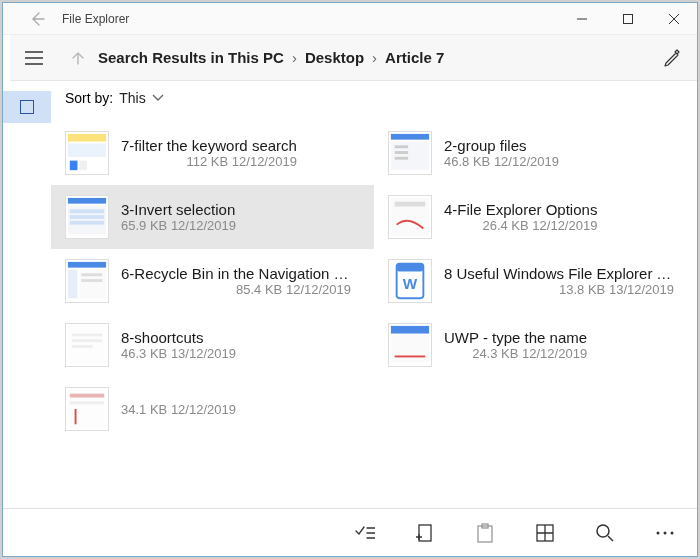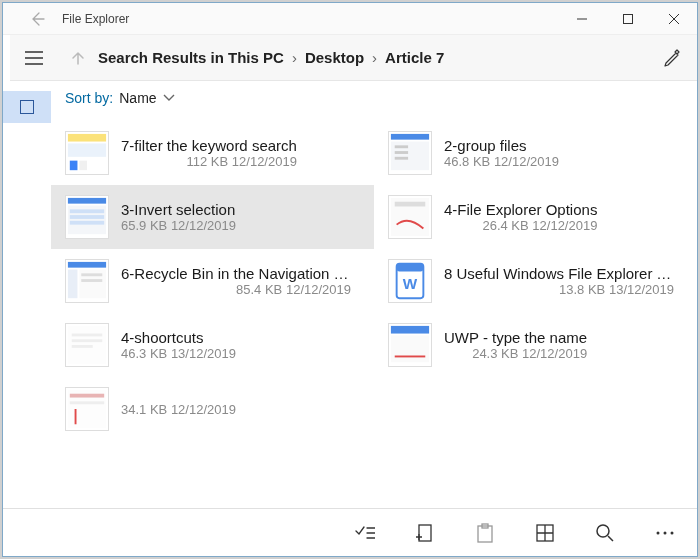--- a/index.html
+++ b/index.html
@@ -15,21 +15,21 @@
 .upbtn { width: 40px; height: 46px; display: flex; align-items: center; justify-content: center; color: #888; }
 .crumbs { flex: 1; display: flex; align-items: center; gap: 8px; font-size: 15px; color: #222; font-weight: 600; }
 .crumbs .sep { color: #666; font-weight: normal; }
 .edit { width: 48px; height: 46px; display: flex; align-items: center; justify-content: center; color: #333; }
 .body { flex: 1; display: flex; overflow: hidden; }
 .rail { width: 48px; background: #fff; border-right: 0; display: flex; flex-direction: column; align-items: center; }
 .rail .r1 { margin-top: 10px; width: 48px; height: 32px; display: flex; align-items: center; justify-content: center; background: #cfe0f7; }
 .rail .r1 .sq { width: 14px; height: 14px; border: 1.5px solid #2b579a; }
 .content { flex: 1; display: flex; flex-direction: column; overflow: hidden; }
 .sortrow { height: 34px; display: flex; align-items: center; padding-left: 14px; font-size: 14px; color: #555; gap: 6px; border-bottom: 0; }
-.sortrow .lbl { color: #0369a1; }
+.sortrow .lbl { color: #000000; }
 .sortrow .val { color: #222; }
 .sortrow .chev { color: #666; }
 .grid { flex: 1; display: grid; grid-template-columns: 1fr 1fr; grid-auto-rows: 64px; padding: 6px 0 0 0; overflow: hidden; align-content: start; }
 .item { display: flex; align-items: center; padding: 4px 8px 4px 14px; cursor: default; }
 .item.sel { background: #e6e6e6; }
 .thumb { width: 44px; height: 44px; background: #fff; border: 1px solid #ddd; display: flex; align-items: center; justify-content: center; flex-shrink: 0; margin-right: 12px; overflow: hidden; }
 .thumb svg { width: 100%; height: 100%; }
 .meta { display: flex; flex-direction: column; overflow: hidden; }
 .meta .name { font-size: 15px; color: #1a1a1a; white-space: nowrap; overflow: hidden; text-overflow: ellipsis; max-width: 230px; }
 .meta .sub { font-size: 13px; color: #8a8a8a; text-align: right; }
@@ -95,21 +95,21 @@
 
   <div class="body">
     <div class="rail">
       <div class="r1">
         <div class="sq"></div>
       </div>
     </div>
     <div class="content">
       <div class="sortrow">
         <span class="lbl">Sort by:</span>
-        <span class="val">Name</span>
+        <span class="val">This</span>
         <span class="chev">
           <svg width="12" height="8">
               <path d="M1 1 L6 6 L11 1" stroke="#666" stroke-width="1.4" fill="none"></path>
             </svg>
         </span>
       </div>
       <div class="grid" id="grid">
           <div class="item">
             <div class="thumb">
               <svg viewBox="0 0 44 44">
@@ -204,21 +204,21 @@
             <div class="thumb">
               <svg viewBox="0 0 44 44">
                 <rect width="44" height="44" fill="#fff"></rect>
                 <rect x="2" y="2" width="40" height="40" fill="#fdfdfd"></rect>
                 <rect x="6" y="10" width="32" height="3" fill="#eee"></rect>
                 <rect x="6" y="16" width="32" height="3" fill="#eee"></rect>
                 <rect x="6" y="22" width="22" height="3" fill="#eee"></rect>
               </svg>
             </div>
             <div class="meta">
-              <div class="name">4-shoortcuts</div>
+              <div class="name">8-shoortcuts</div>
               <div class="sub"><span>46.3 KB</span> <span>13/12/2019</span></div>
             </div>
           </div>
           <div class="item">
             <div class="thumb">
               <svg viewBox="0 0 44 44">
                 <rect width="44" height="44" fill="#fff"></rect>
                 <rect x="2" y="2" width="40" height="8" fill="#4a8ae6"></rect>
                 <rect x="2" y="12" width="40" height="28" fill="#fafafa"></rect>
                 <path d="M6 34 L38 34" stroke="#e04a4a" stroke-width="2"></path>

